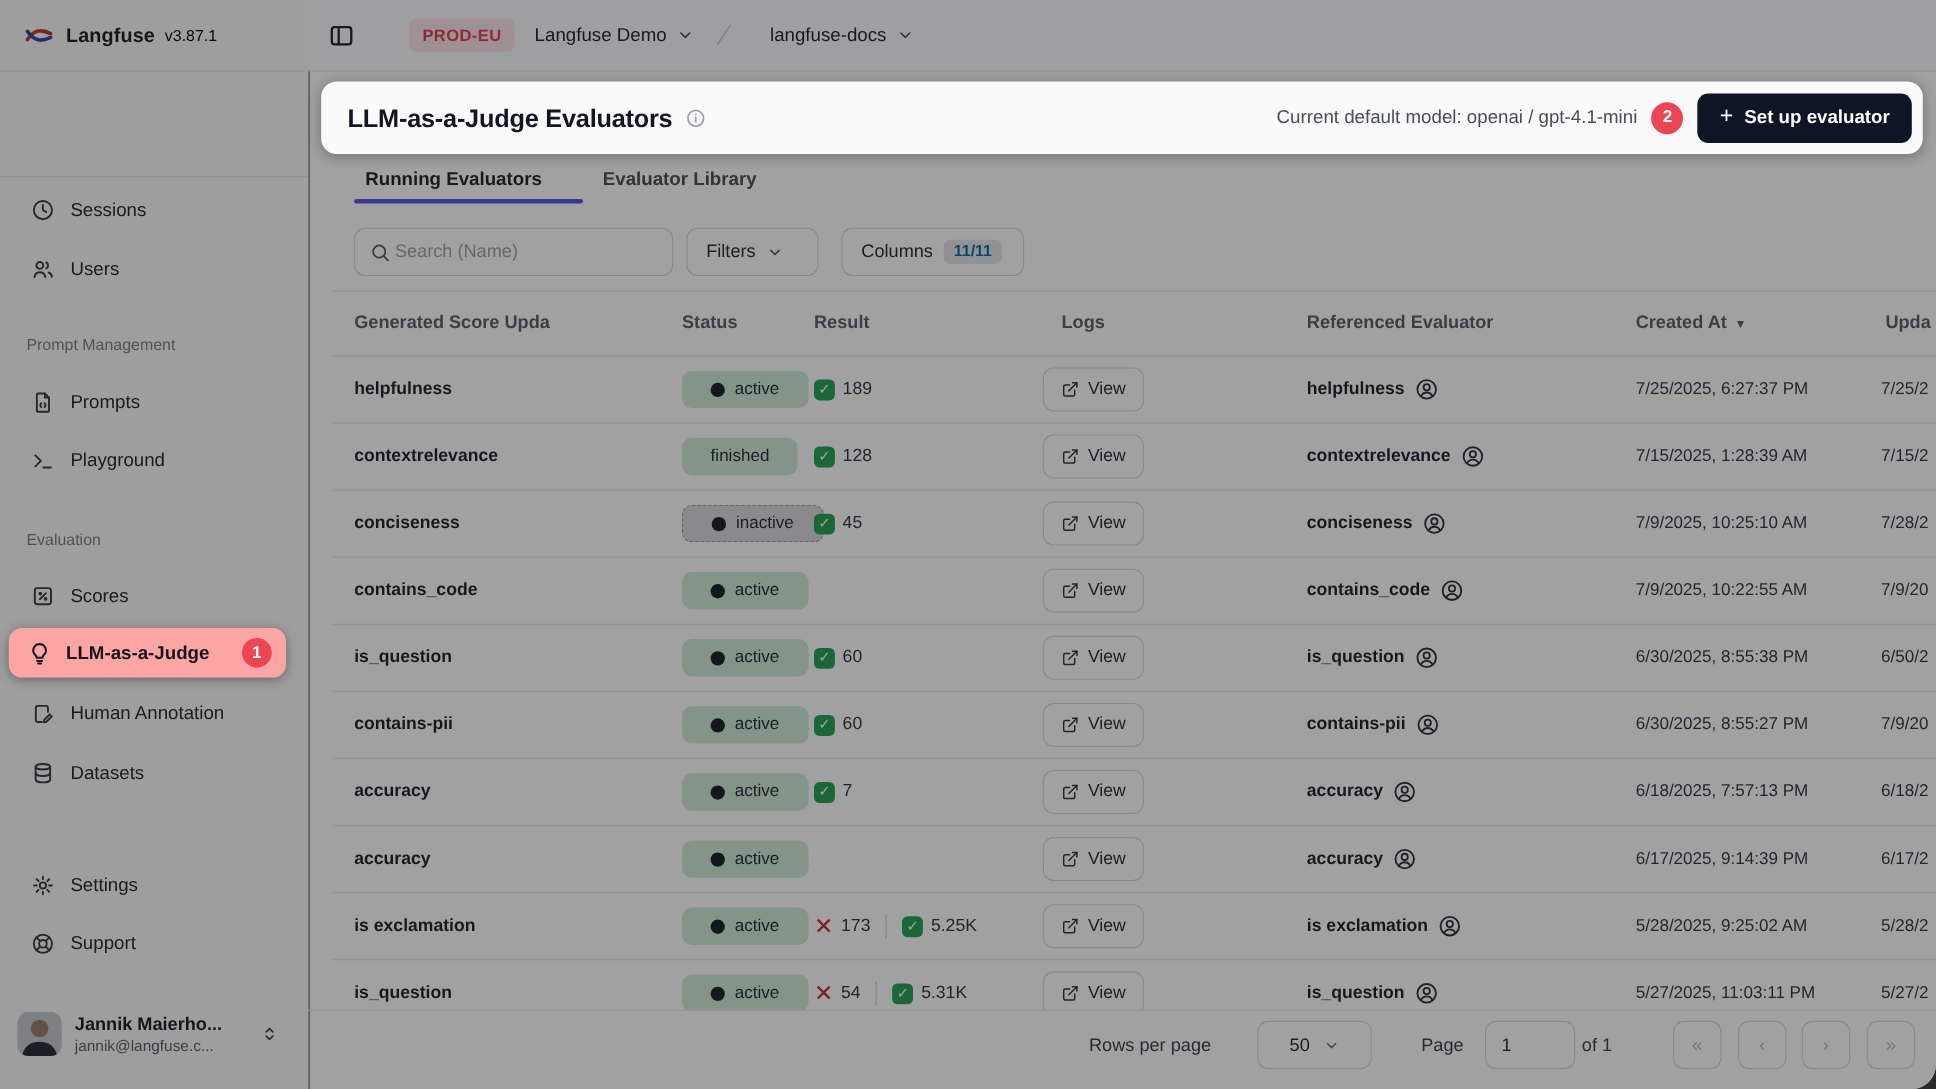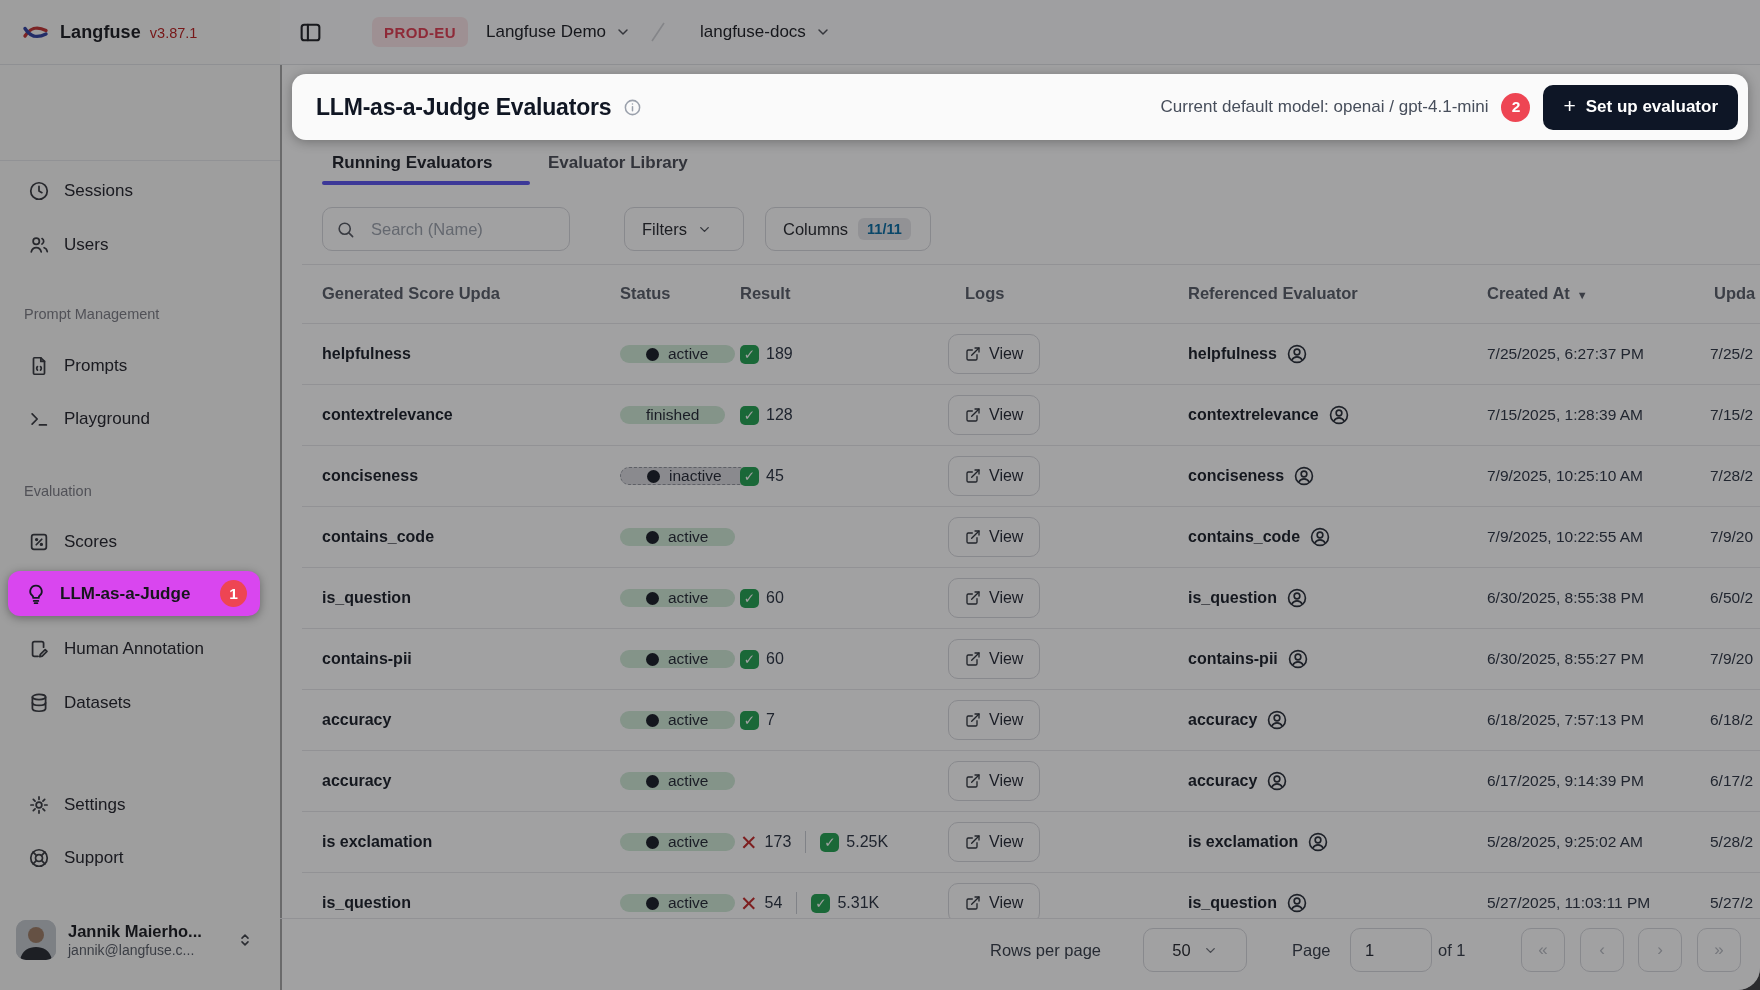--- a/index.html
+++ b/index.html
@@ -10,30 +10,30 @@
   svg{display:block;}
 
   
   .dim{position:absolute;inset:0;background:rgba(20,20,23,0.40);z-index:50;pointer-events:none;}
   .spot{z-index:60;}
 
   
   .sidebar{left:0;top:0;width:280px;height:990px;background:#fafaf9;border-right:2px solid #a3a3a3;}
   .logo-row{left:0;top:0;width:280px;height:64px;display:flex;align-items:center;padding-left:22px;box-sizing:border-box;}
   .brand{font-size:18px;font-weight:700;color:#17181d;margin-left:11px;letter-spacing:.1px;}
-  .version{font-size:14.5px;font-weight:500;color:#b91c1c;margin-left:9px;margin-top:2px;text-align:right;}
+  .version{font-size:14.5px;font-weight:500;color:#000000;margin-left:9px;margin-top:2px;text-align:right;}
   .top-sep{left:0;top:64px;width:1760px;height:1px;background:#e2e3e6;}
   .notice{left:16px;top:84px;width:248px;height:60px;background:#f8f1cf;border-radius:10px;
           display:flex;align-items:center;padding-left:20px;box-sizing:border-box;font-size:15.5px;color:#24262c;}
   .notice u{text-underline-offset:3px;}
   .sb-sep{left:0;top:160px;width:280px;height:1px;background:#e5e6e9;}
   .nav-item{left:12px;width:256px;height:44px;display:flex;align-items:center;gap:14px;
             padding-left:16px;box-sizing:border-box;font-size:17px;color:#202128;border-radius:10px;}
   .nav-label{left:24px;font-size:14.5px;font-weight:500;color:#7a7b83;}
-  .llm-pill{left:8px;top:571px;width:252px;height:45px;background:#d946ef;border-radius:12px;
+  .llm-pill{left:8px;top:571px;width:252px;height:45px;background:#fca5a5;border-radius:12px;
             display:flex;align-items:center;gap:13px;padding-left:17px;box-sizing:border-box;
             box-shadow:0 2px 10px rgba(0,0,0,.35);font-size:17px;font-weight:600;color:#15161b;}
   .num-badge{width:27px;height:27px;border-radius:50%;background:#ee4553;color:#fff;
              font-size:15.5px;font-weight:700;display:flex;align-items:center;justify-content:center;flex:none;}
   .profile{left:12px;top:912px;width:256px;height:56px;display:flex;align-items:center;gap:12px;padding-left:4px;box-sizing:border-box;}
   .avatar{width:40px;height:40px;border-radius:10px;background:linear-gradient(180deg,#c4c9cf 0%,#aeb3ba 100%);overflow:hidden;flex:none;}
   .p-name{font-size:16.5px;font-weight:700;color:#17181d;line-height:1.25;}
   .p-mail{font-size:14px;color:#565b64;line-height:1.25;}
 
   
@@ -51,41 +51,41 @@
   .model-label{font-size:17px;color:#474e5b;}
   .setup-btn{height:45px;padding:0 20px;border:0;border-radius:10px;background:#0e1626;color:#fff;
              font-size:17px;font-weight:600;display:flex;align-items:center;gap:10px;font-family:inherit;}
   .setup-plus{font-size:21px;font-weight:400;margin-top:-2px;}
 
   
   .tab{top:153px;height:26px;font-size:17px;font-weight:600;}
   .tab-underline{left:322px;top:181px;width:208px;height:4px;border-radius:3px;background:#5750ef;}
   .ctrl{top:207px;height:44px;border:1px solid #d6d7dc;border-radius:10px;background:#fff;
         display:flex;align-items:center;box-sizing:border-box;}
-  .search-box{left:322px;width:248px;padding:0 13px;gap:14px;}
+  .search-box{left:322px;width:290px;padding:0 13px;gap:2px;}
   .search-box input{border:0;outline:0;background:transparent;font-size:16.5px;color:#1f2430;width:100%;font-family:inherit;}
   .search-box input::placeholder{color:#9aa0ab;}
   .btn-ctrl{padding:0 17px;gap:10px;font-size:16.5px;font-weight:500;color:#24262c;}
   .cols-badge{background:#e7e7ea;border-radius:6px;padding:3px 9px;font-size:14.5px;font-weight:600;color:#0369a1;}
 
   
   .tline{height:1px;background:#e6e7ea;}
   .thead-label{top:264px;height:59px;display:flex;align-items:center;gap:7px;
                font-size:16.5px;font-weight:600;color:#555b66;}
   #rows{left:302px;top:324px;width:1458px;height:594px;overflow:hidden;}
   .trow{position:absolute;left:0;right:0;height:61px;border-bottom:1px solid #e6e7ea;box-sizing:border-box;}
   .cell{position:absolute;top:0;bottom:0;display:flex;align-items:center;}
   .c-name{left:20px;font-size:16px;font-weight:600;color:#171c26;}
   .c-status{left:318px;}
   .c-result{left:438px;}
   .c-logs{left:646px;}
   .c-ref{left:886px;gap:9px;font-size:16px;font-weight:600;color:#171c26;}
   .c-created{left:1185px;font-size:15.5px;color:#2b3342;}
   .c-updated{left:1408px;font-size:15.5px;color:#2b3342;}
-  .pill{display:inline-flex;align-items:center;gap:9px;height:18px;padding:0 26px;border-radius:9px;
+  .pill{display:inline-flex;align-items:center;gap:9px;height:34px;padding:0 26px;border-radius:9px;
         font-size:15.5px;font-weight:500;color:#1f2430;box-sizing:border-box;}
   .pill-active,.pill-finished{background:#cfe9d6;}
   .pill-inactive{background:#d9d9de;border:1px dashed #8f939c;}
   .dot{width:13px;height:13px;border-radius:50%;background:#151a23;}
   .ck{width:19px;height:19px;background:#1fa14f;border-radius:5px;color:#fff;font-size:13.5px;font-weight:700;
       display:inline-flex;align-items:center;justify-content:center;flex:none;}
   .xk{color:#c42727;font-size:21px;font-weight:700;line-height:1;}
   .res-val{font-size:16px;color:#27303f;margin-left:7px;}
   .res-div{width:1px;height:22px;background:#c9ccd3;margin:0 14px;}
   .view-btn{display:inline-flex;align-items:center;gap:8px;height:40px;padding:0 16px;border:1px solid #d6d7dc;

